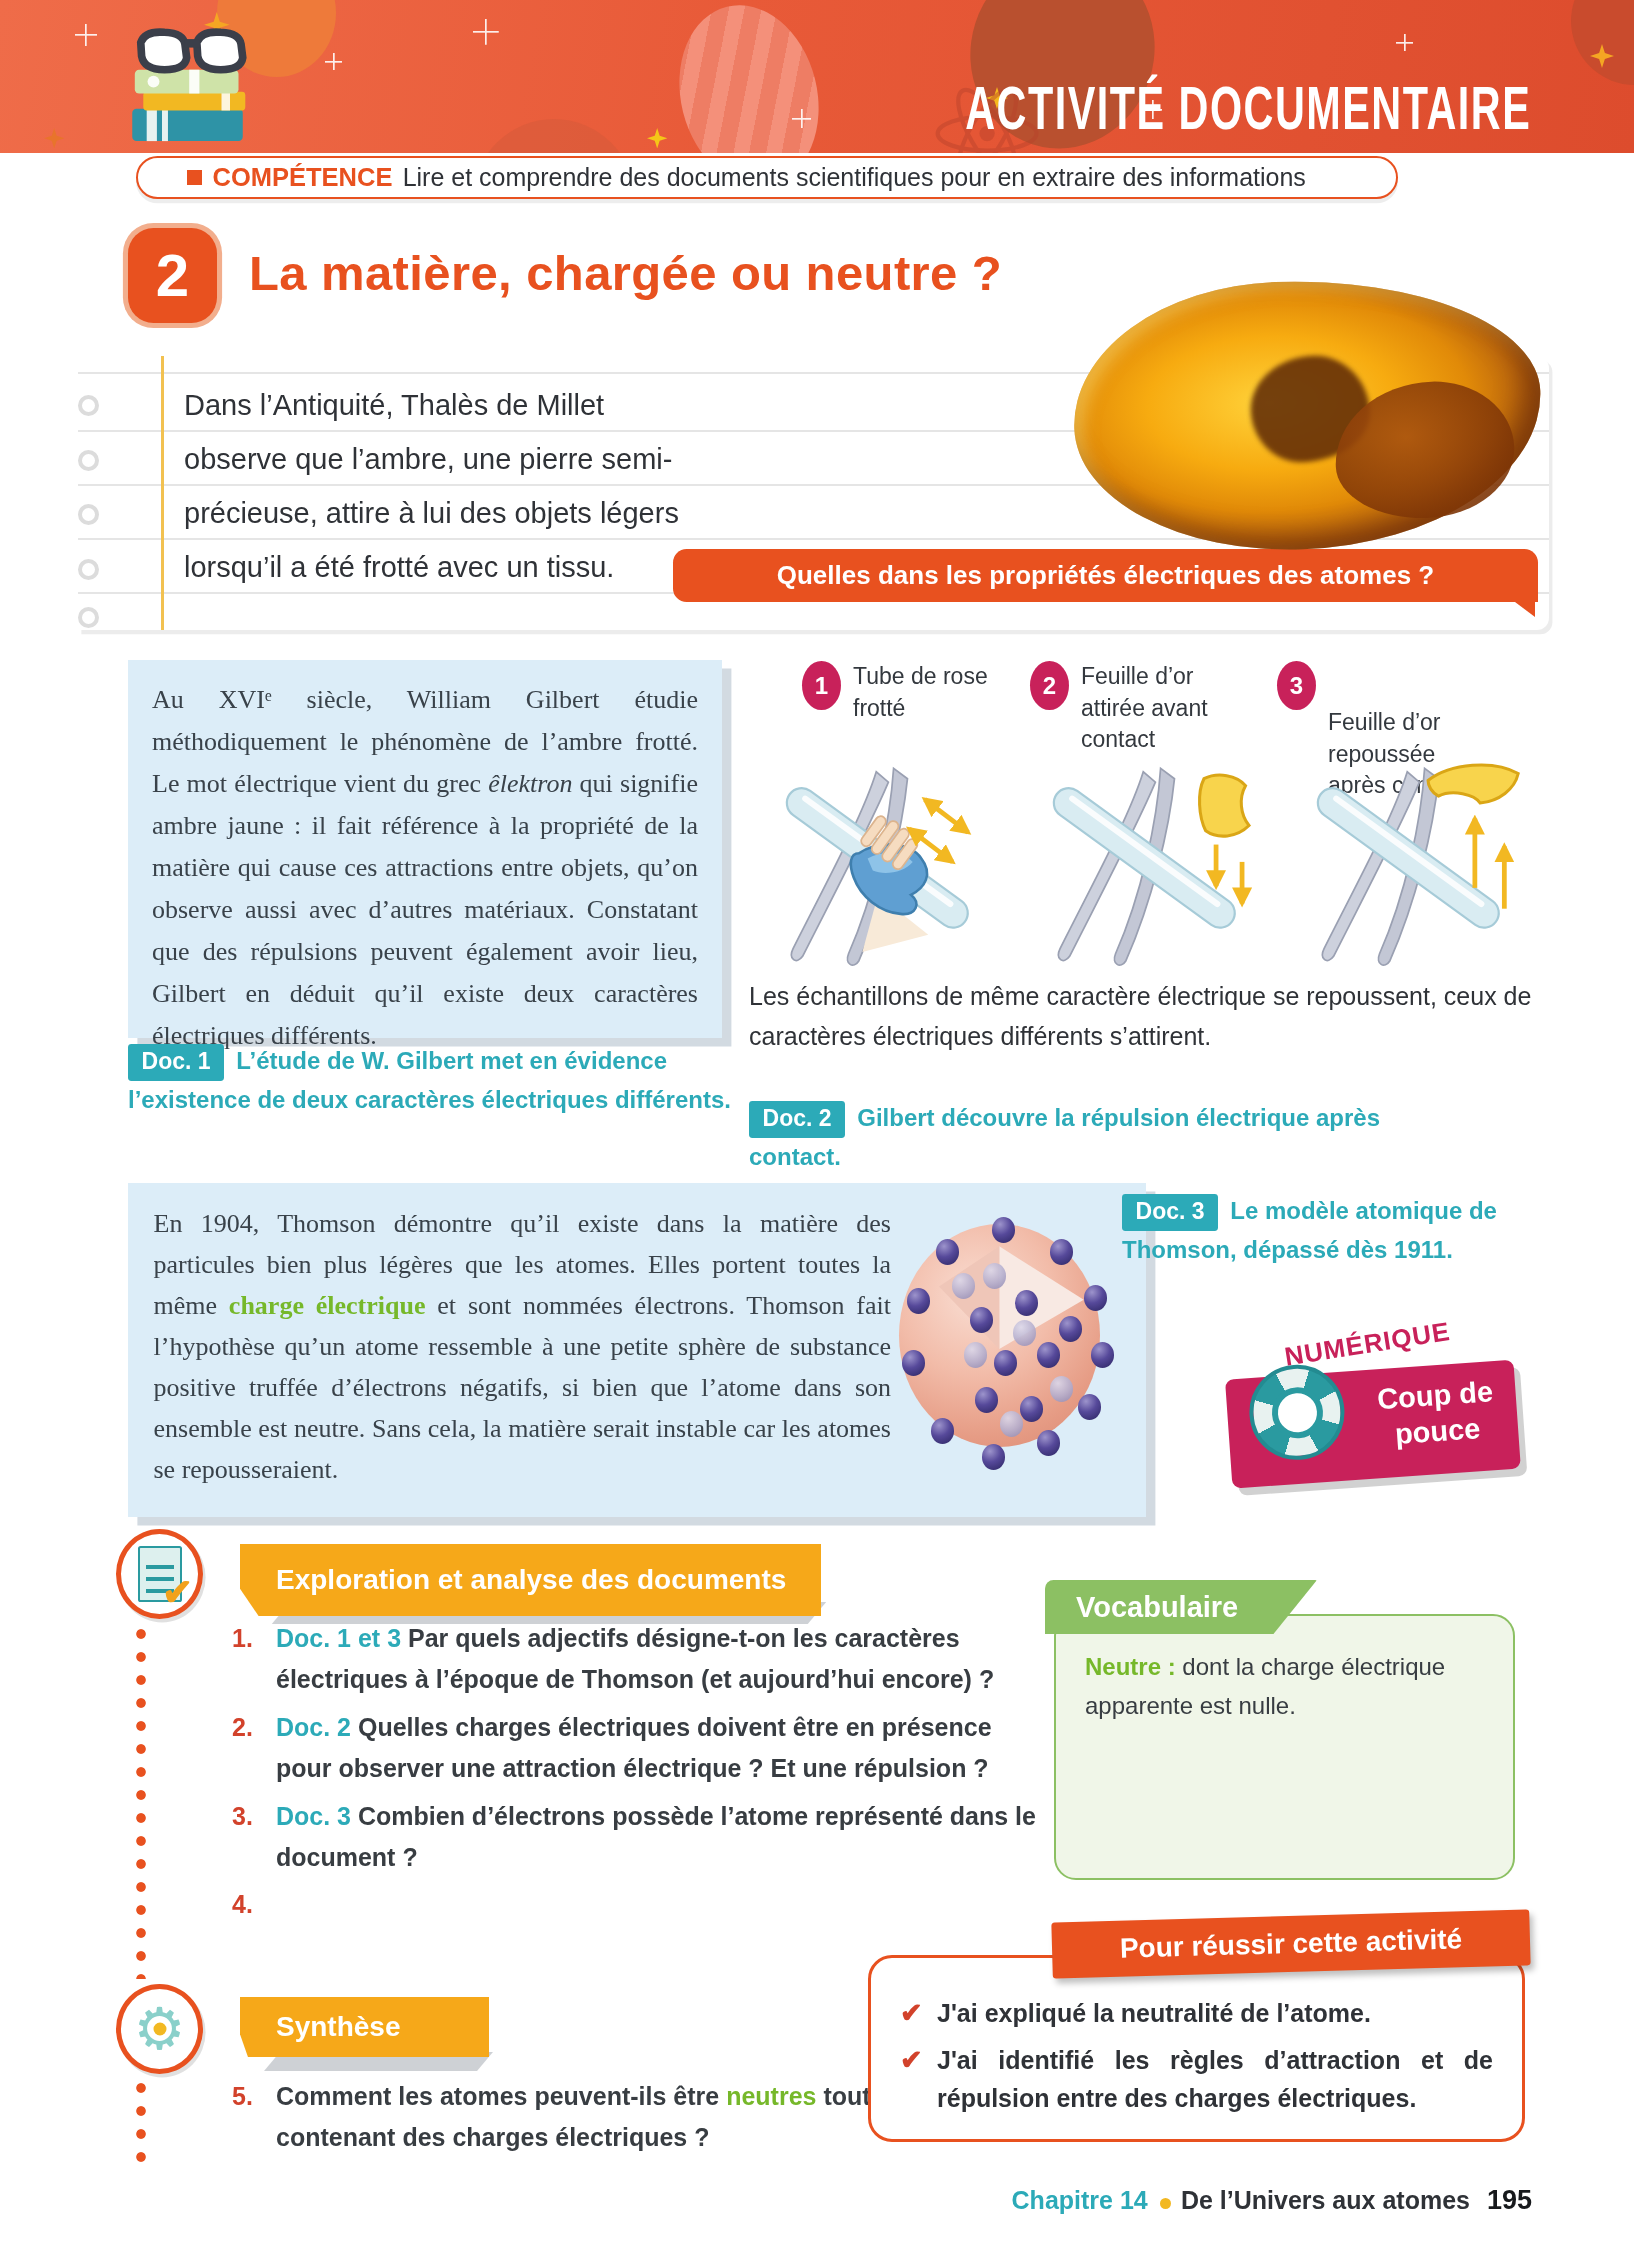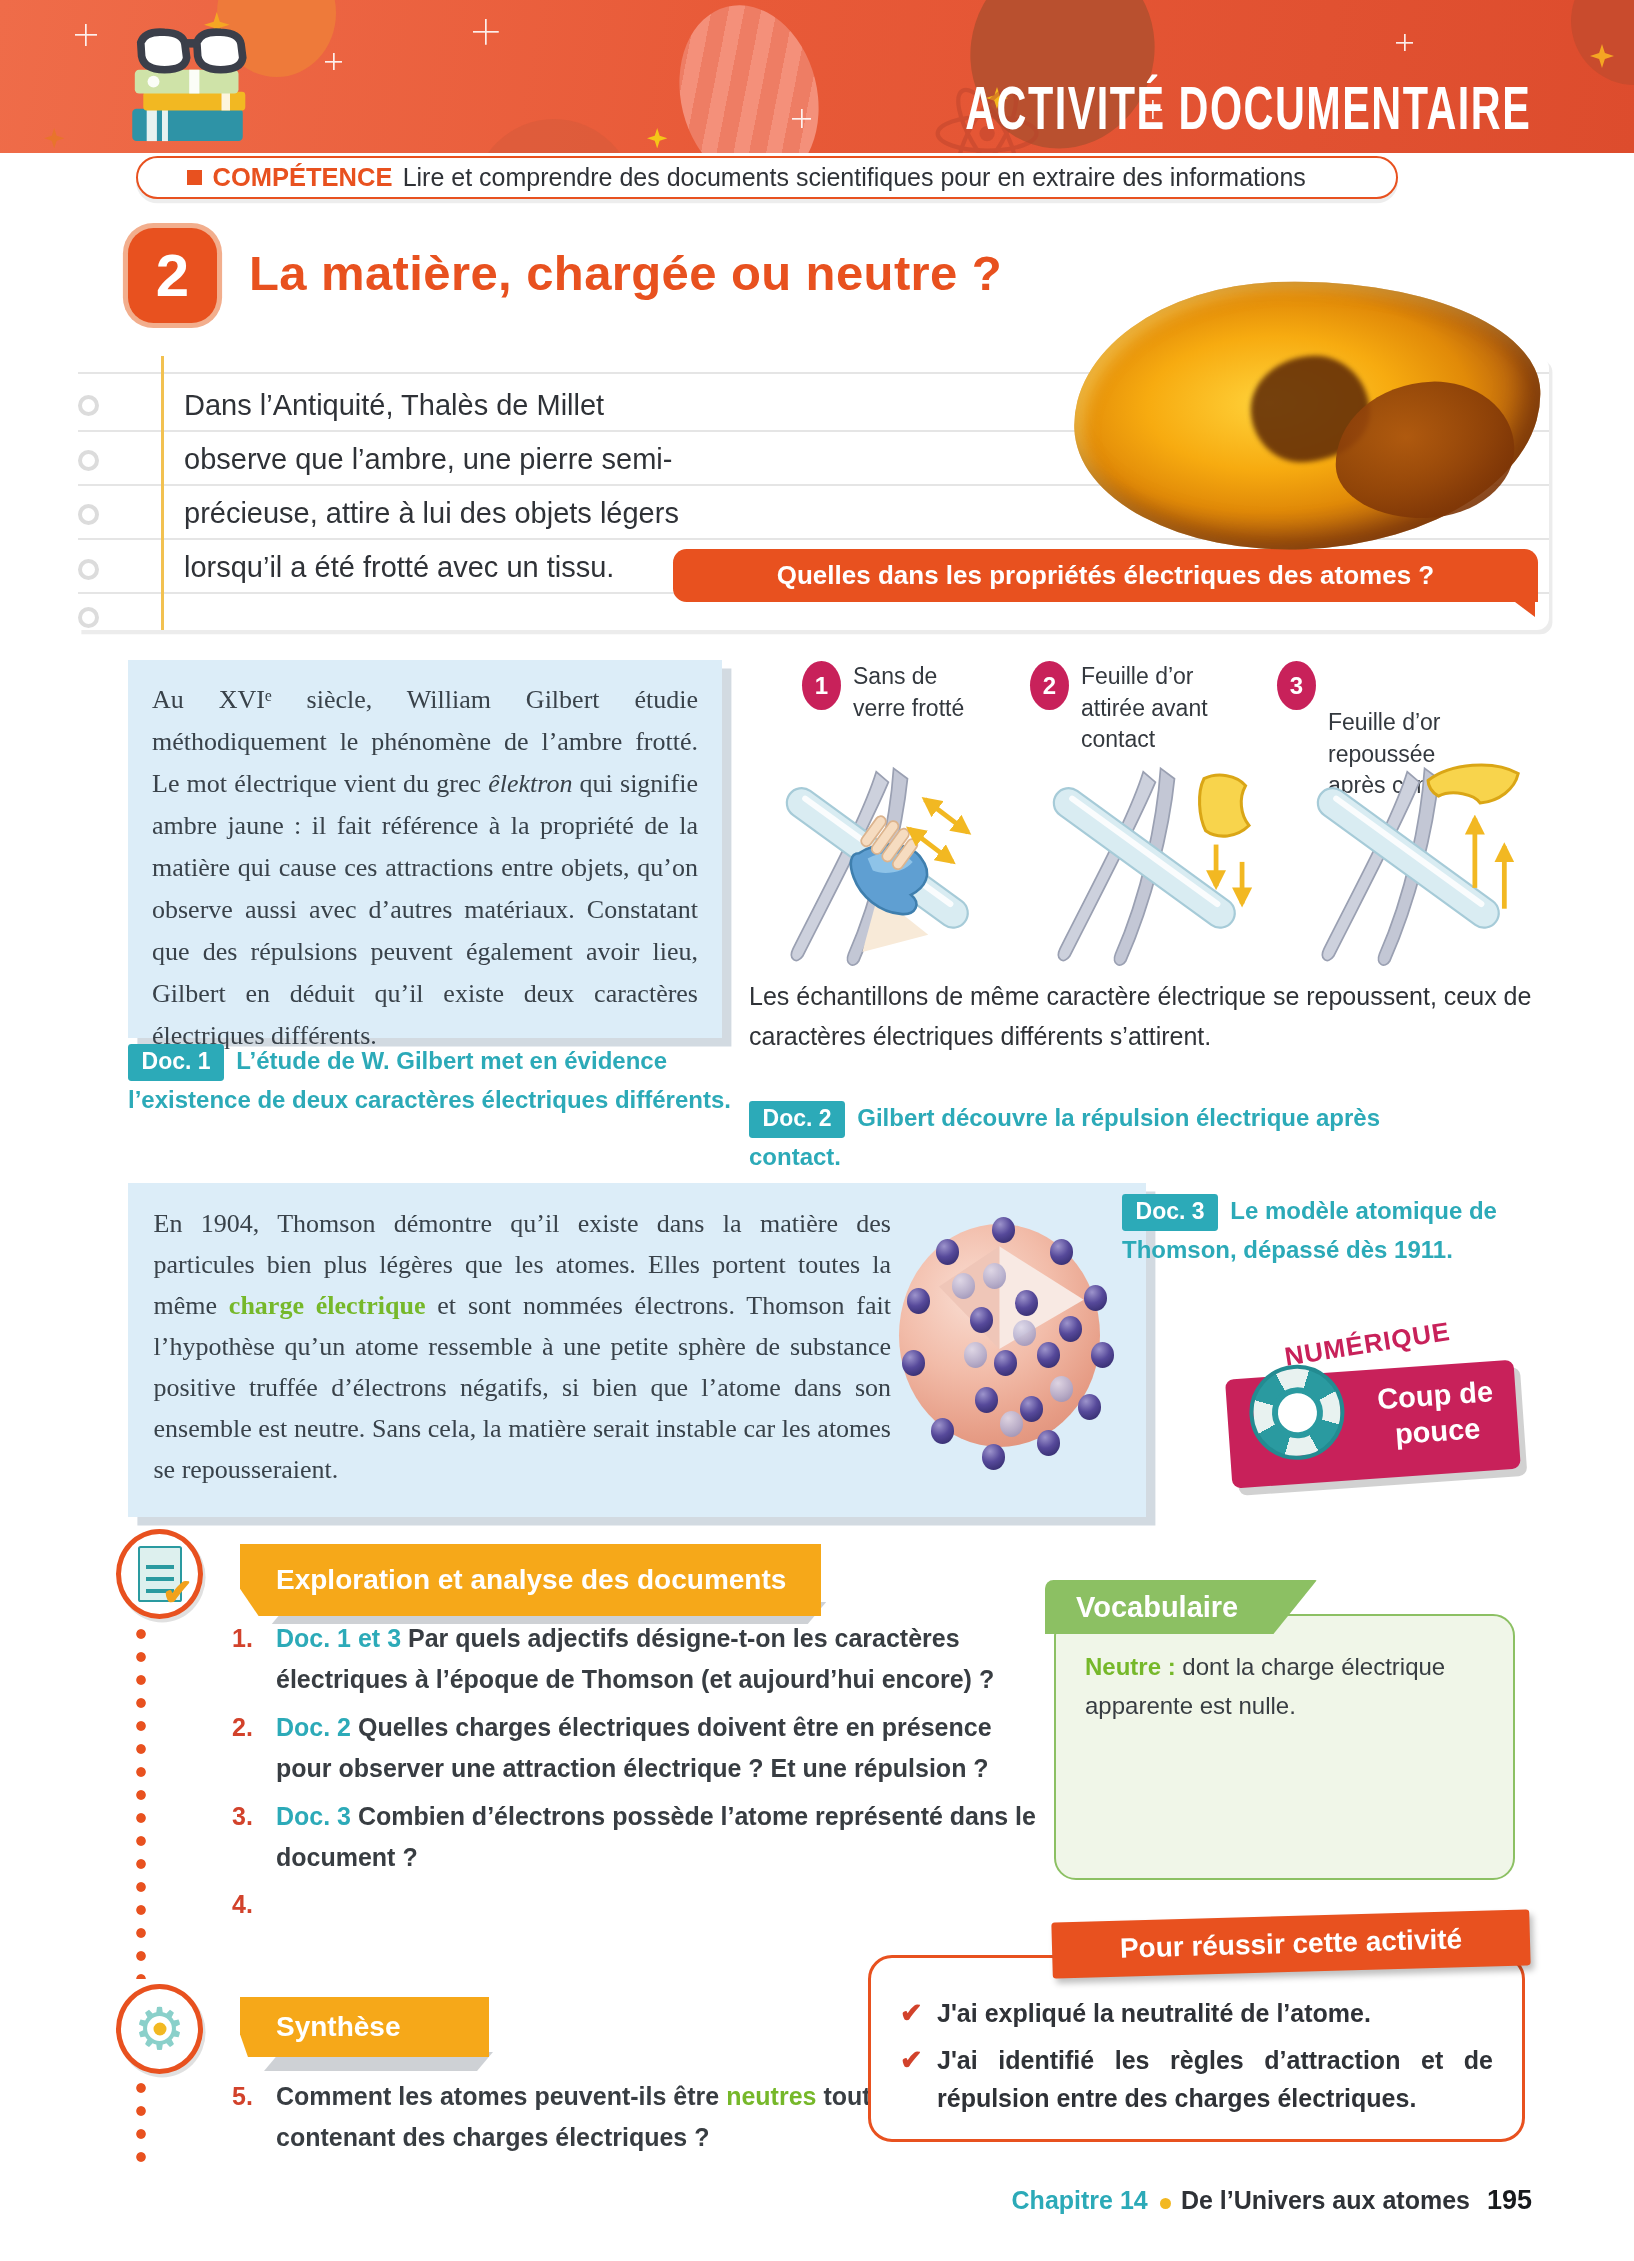--- a/index.html
+++ b/index.html
@@ -247,21 +247,21 @@
   </div>
 </div>
 
 <div class="abs bluebox doc1-box">
   <p class="serif"><span>Au XVIᵉ siècle, William Gilbert étudie méthodiquement le phénomène de l’ambre frotté. Le mot électrique vient du grec </span><i>êlektron</i><span> qui signifie ambre jaune : il fait référence à la propriété de la matière qui cause ces attractions entre objets, qu’on observe aussi avec d’autres matériaux. Constatant que des répulsions peuvent également avoir lieu, Gilbert en déduit qu’il existe deux caractères électriques différents.</span></p>
 </div>
 <p class="abs doc-cap doc1-cap"><span class="doc-badge">Doc. 1</span><span>L’étude de W. Gilbert met en évidence l’existence de deux caractères électriques différents.</span></p>
 
 <div class="abs" style="left:802px; top:661px; display:flex; gap:12px; width:221px;">
   <div class="legend-badge">1</div>
-  <div class="legend-label" style="width:136px;">Sans de verre frotté</div>
+  <div class="legend-label" style="width:136px;">Tube de rose frotté</div>
 </div>
 <div class="abs" style="left:1030px; top:661px; display:flex; gap:12px; width:221px;">
   <div class="legend-badge">2</div>
   <div class="legend-label" style="width:158px;">Feuille d’or attirée avant contact</div>
 </div>
 <div class="abs" style="left:1277px; top:661px; display:flex; gap:12px; width:238px;">
   <div class="legend-badge">3</div>
   <div class="legend-label" style="width:170px;margin-top:46px;">Feuille d’or repoussée après contact</div>
 </div>
 

